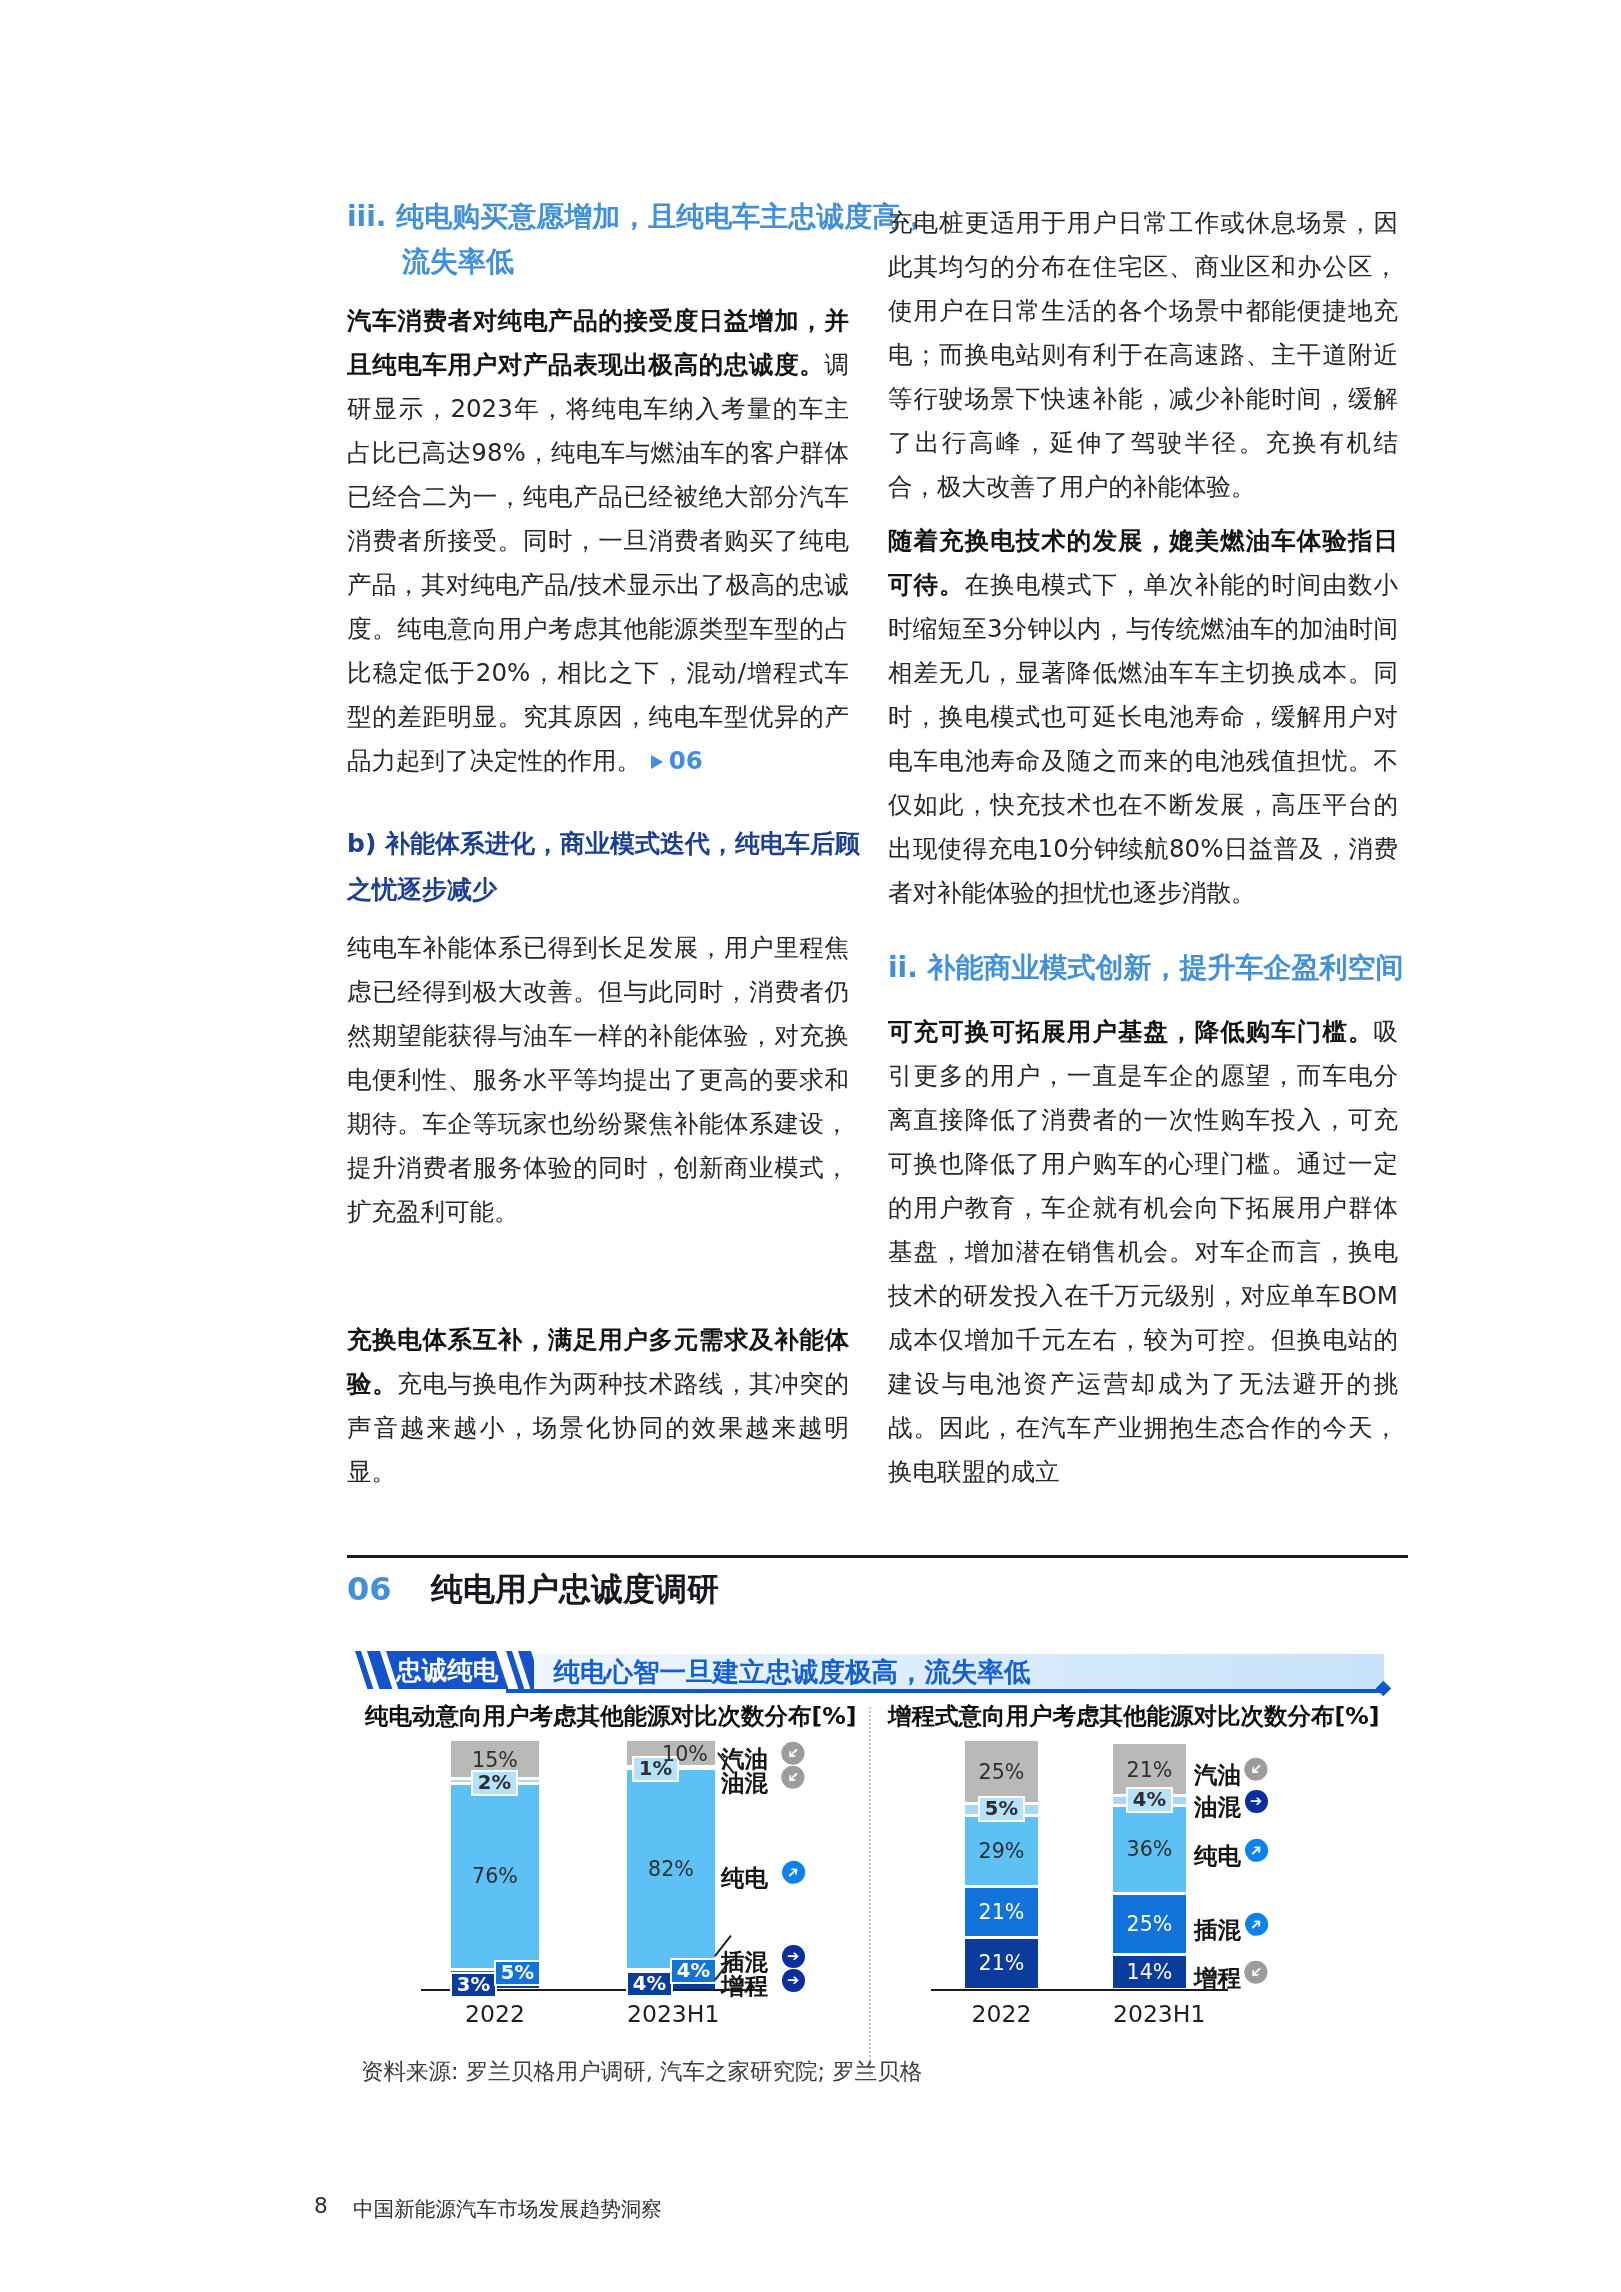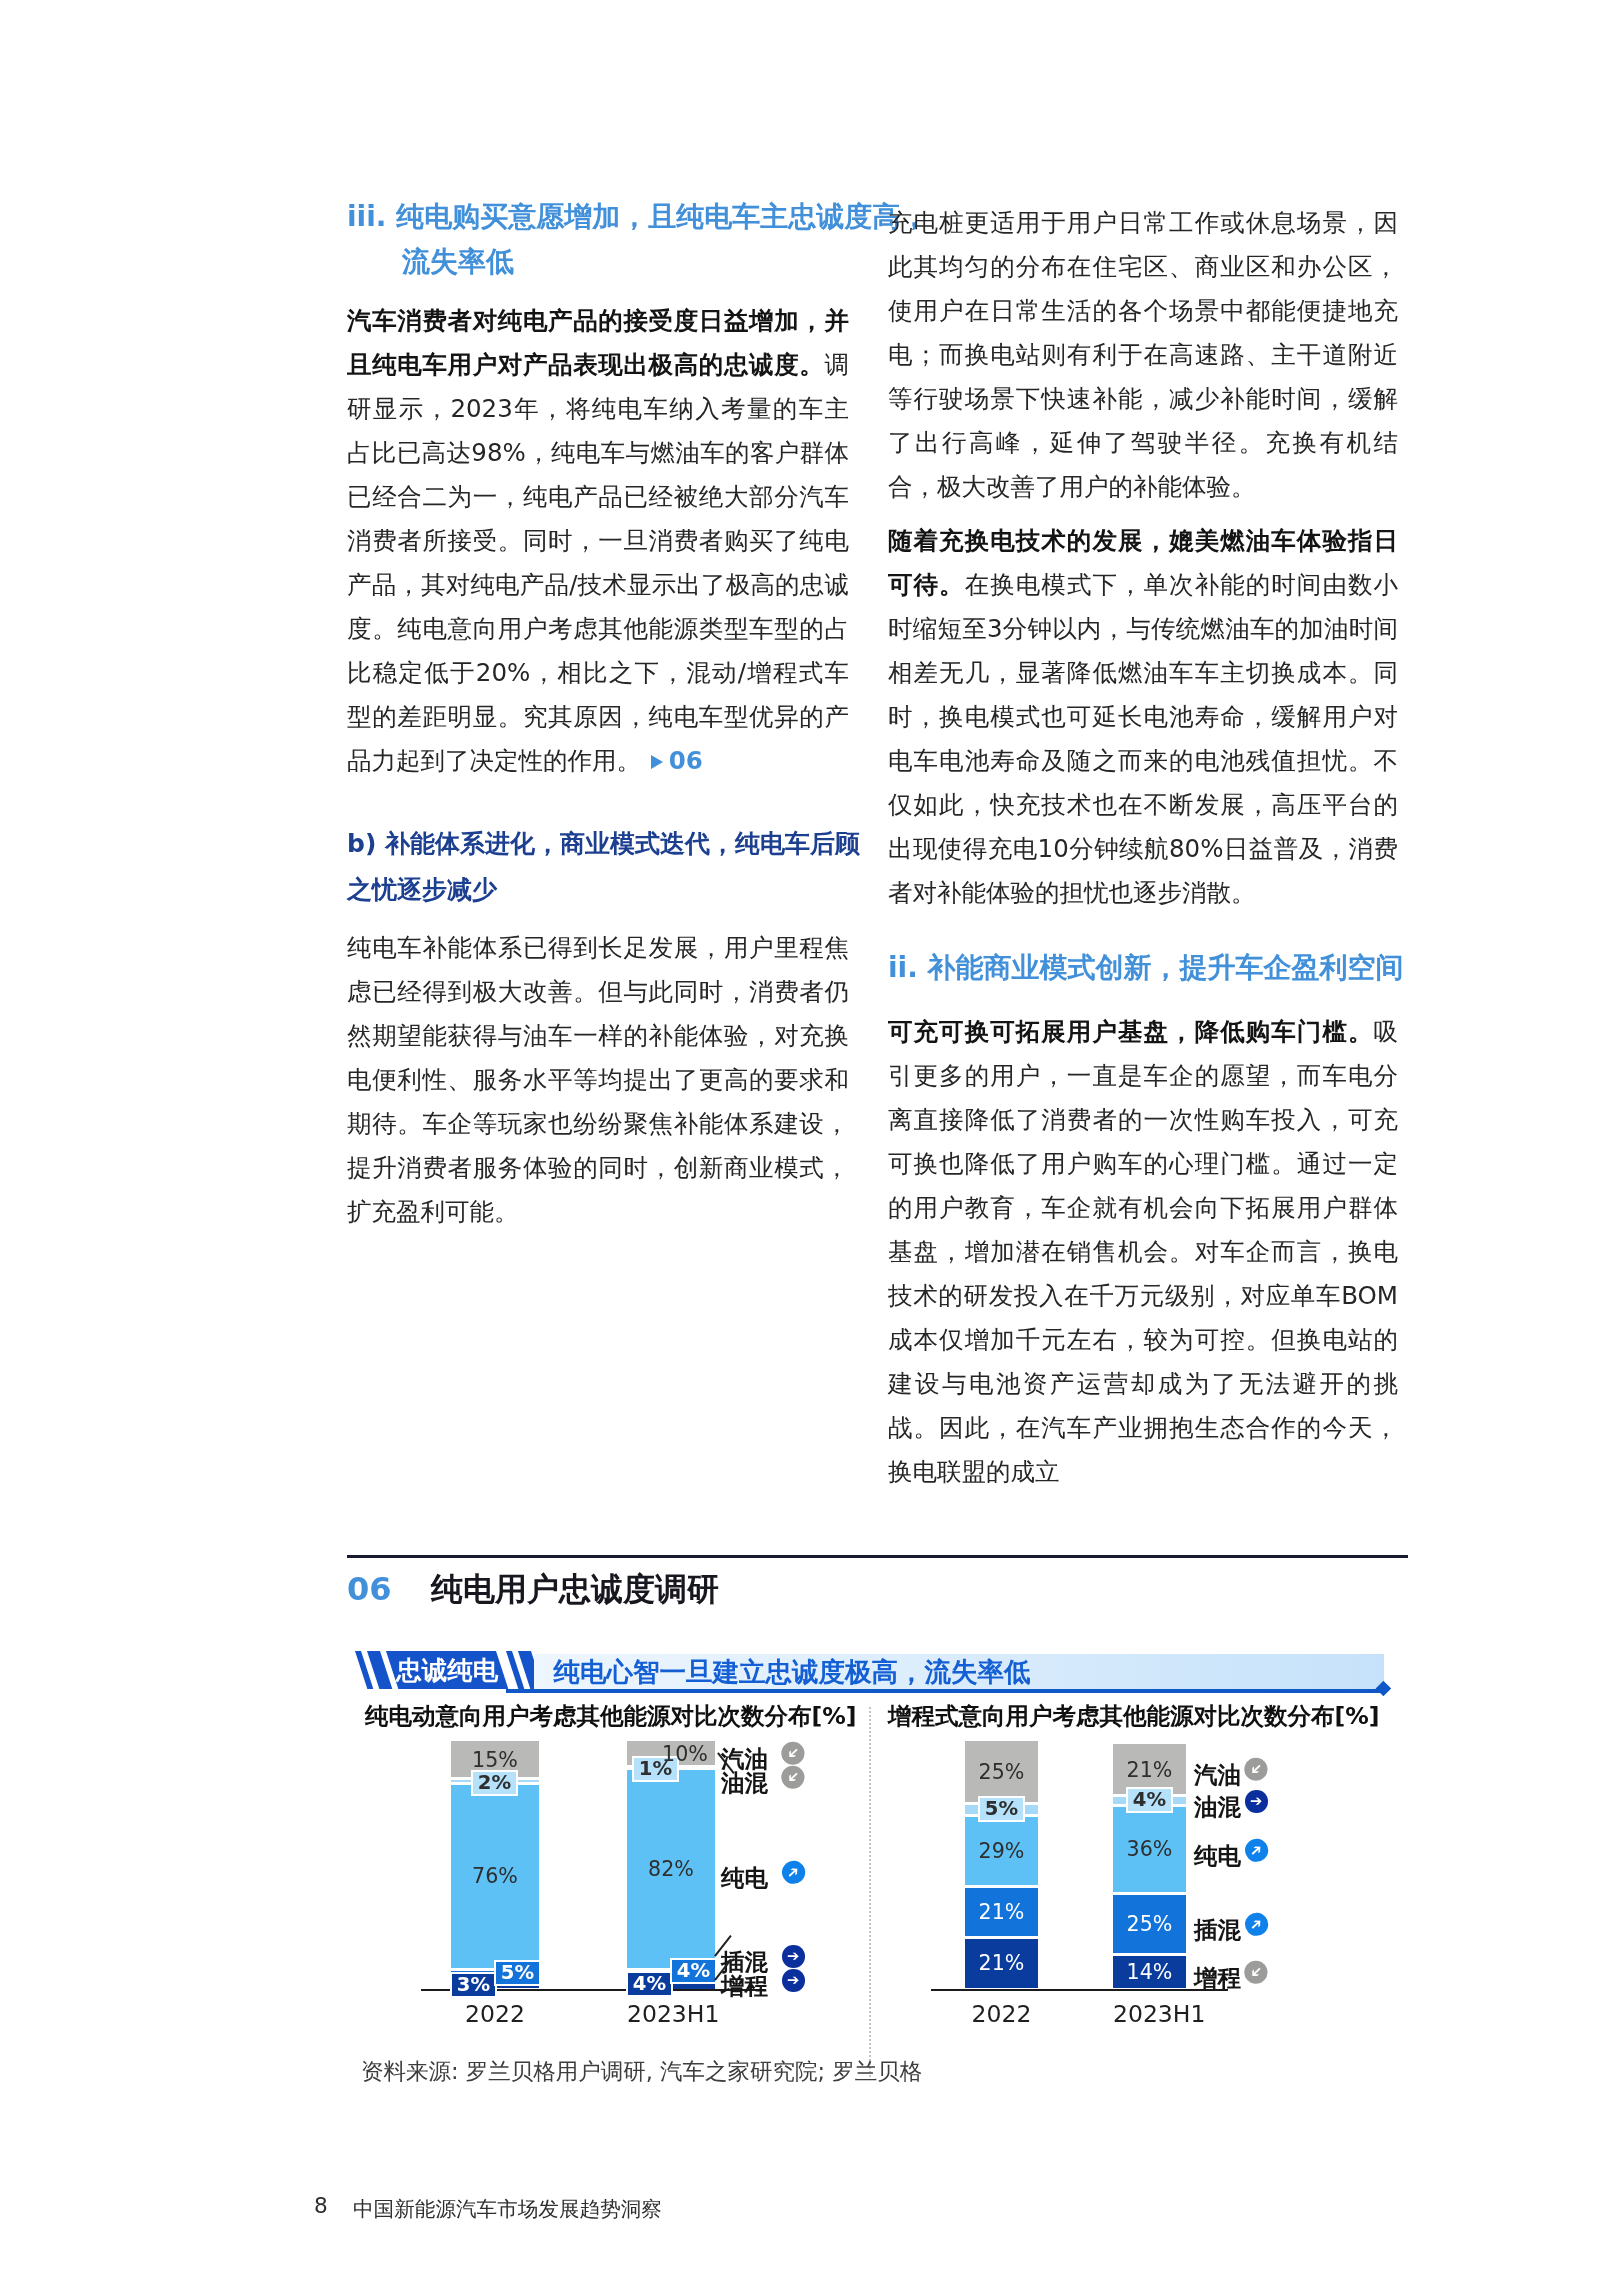--- a/index.html
+++ b/index.html
@@ -52,20 +52,23 @@
 
   <p class="body abs" style="left:347px;top:299px;width:502px;">
      <b class="lead">汽车消费者对纯电产品的接受度日益增加，并且纯电车用户对产品表现出极高的忠诚度。</b><span>调研显示，2023年，将纯电车纳入考量的车主占比已高达98%，纯电车与燃油车的客户群体已经合二为一，纯电产品已经被绝大部分汽车消费者所接受。同时，一旦消费者购买了纯电产品，其对纯电产品/技术显示出了极高的忠诚度。纯电意向用户考虑其他能源类型车型的占比稳定低于20%，相比之下，混动/增程式车型的差距明显。究其原因，纯电车型优异的产品力起到了决定性的作用。</span><span class="ref"><span class="tri"></span><b>06</b></span>
   </p>
 
   <h2 class="abs h-navy" style="left:347px;top:821px;width:514px;">b) 补能体系进化，商业模式迭代，纯电车后顾之忧逐步减少</h2>
 
   <p class="body abs" style="left:347px;top:926px;width:502px;">纯电车补能体系已得到长足发展，用户里程焦虑已经得到极大改善。但与此同时，消费者仍然期望能获得与油车一样的补能体验，对充换电便利性、服务水平等均提出了更高的要求和期待。车企等玩家也纷纷聚焦补能体系建设，提升消费者服务体验的同时，创新商业模式，扩充盈利可能。</p>
 
 
+  <p class="body abs" style="left:347px;top:1318px;width:502px;">
+     <b class="lead">充换电体系互补，满足用户多元需求及补能体验。</b><span>充电与换电作为两种技术路线，其冲突的声音越来越小，场景化协同的效果越来越明显。</span>
+  </p>
 
   <p class="body abs" style="left:888px;top:201px;width:510px;">充电桩更适用于用户日常工作或休息场景，因此其均匀的分布在住宅区、商业区和办公区，使用户在日常生活的各个场景中都能便捷地充电；而换电站则有利于在高速路、主干道附近等行驶场景下快速补能，减少补能时间，缓解了出行高峰，延伸了驾驶半径。充换有机结合，极大改善了用户的补能体验。</p>
 
   <p class="body abs" style="left:888px;top:519px;width:510px;">
      <b class="lead">随着充换电技术的发展，媲美燃油车体验指日可待。</b><span>在换电模式下，单次补能的时间由数小时缩短至3分钟以内，与传统燃油车的加油时间相差无几，显著降低燃油车车主切换成本。同时，换电模式也可延长电池寿命，缓解用户对电车电池寿命及随之而来的电池残值担忧。不仅如此，快充技术也在不断发展，高压平台的出现使得充电10分钟续航80%日益普及，消费者对补能体验的担忧也逐步消散。</span>
   </p>
 
   <h3 class="abs h-blue" style="left:888px;top:945px;width:549px;">ii. 补能商业模式创新，提升车企盈利空间</h3>
 
   <p class="body abs" style="left:888px;top:1010px;width:510px;">

